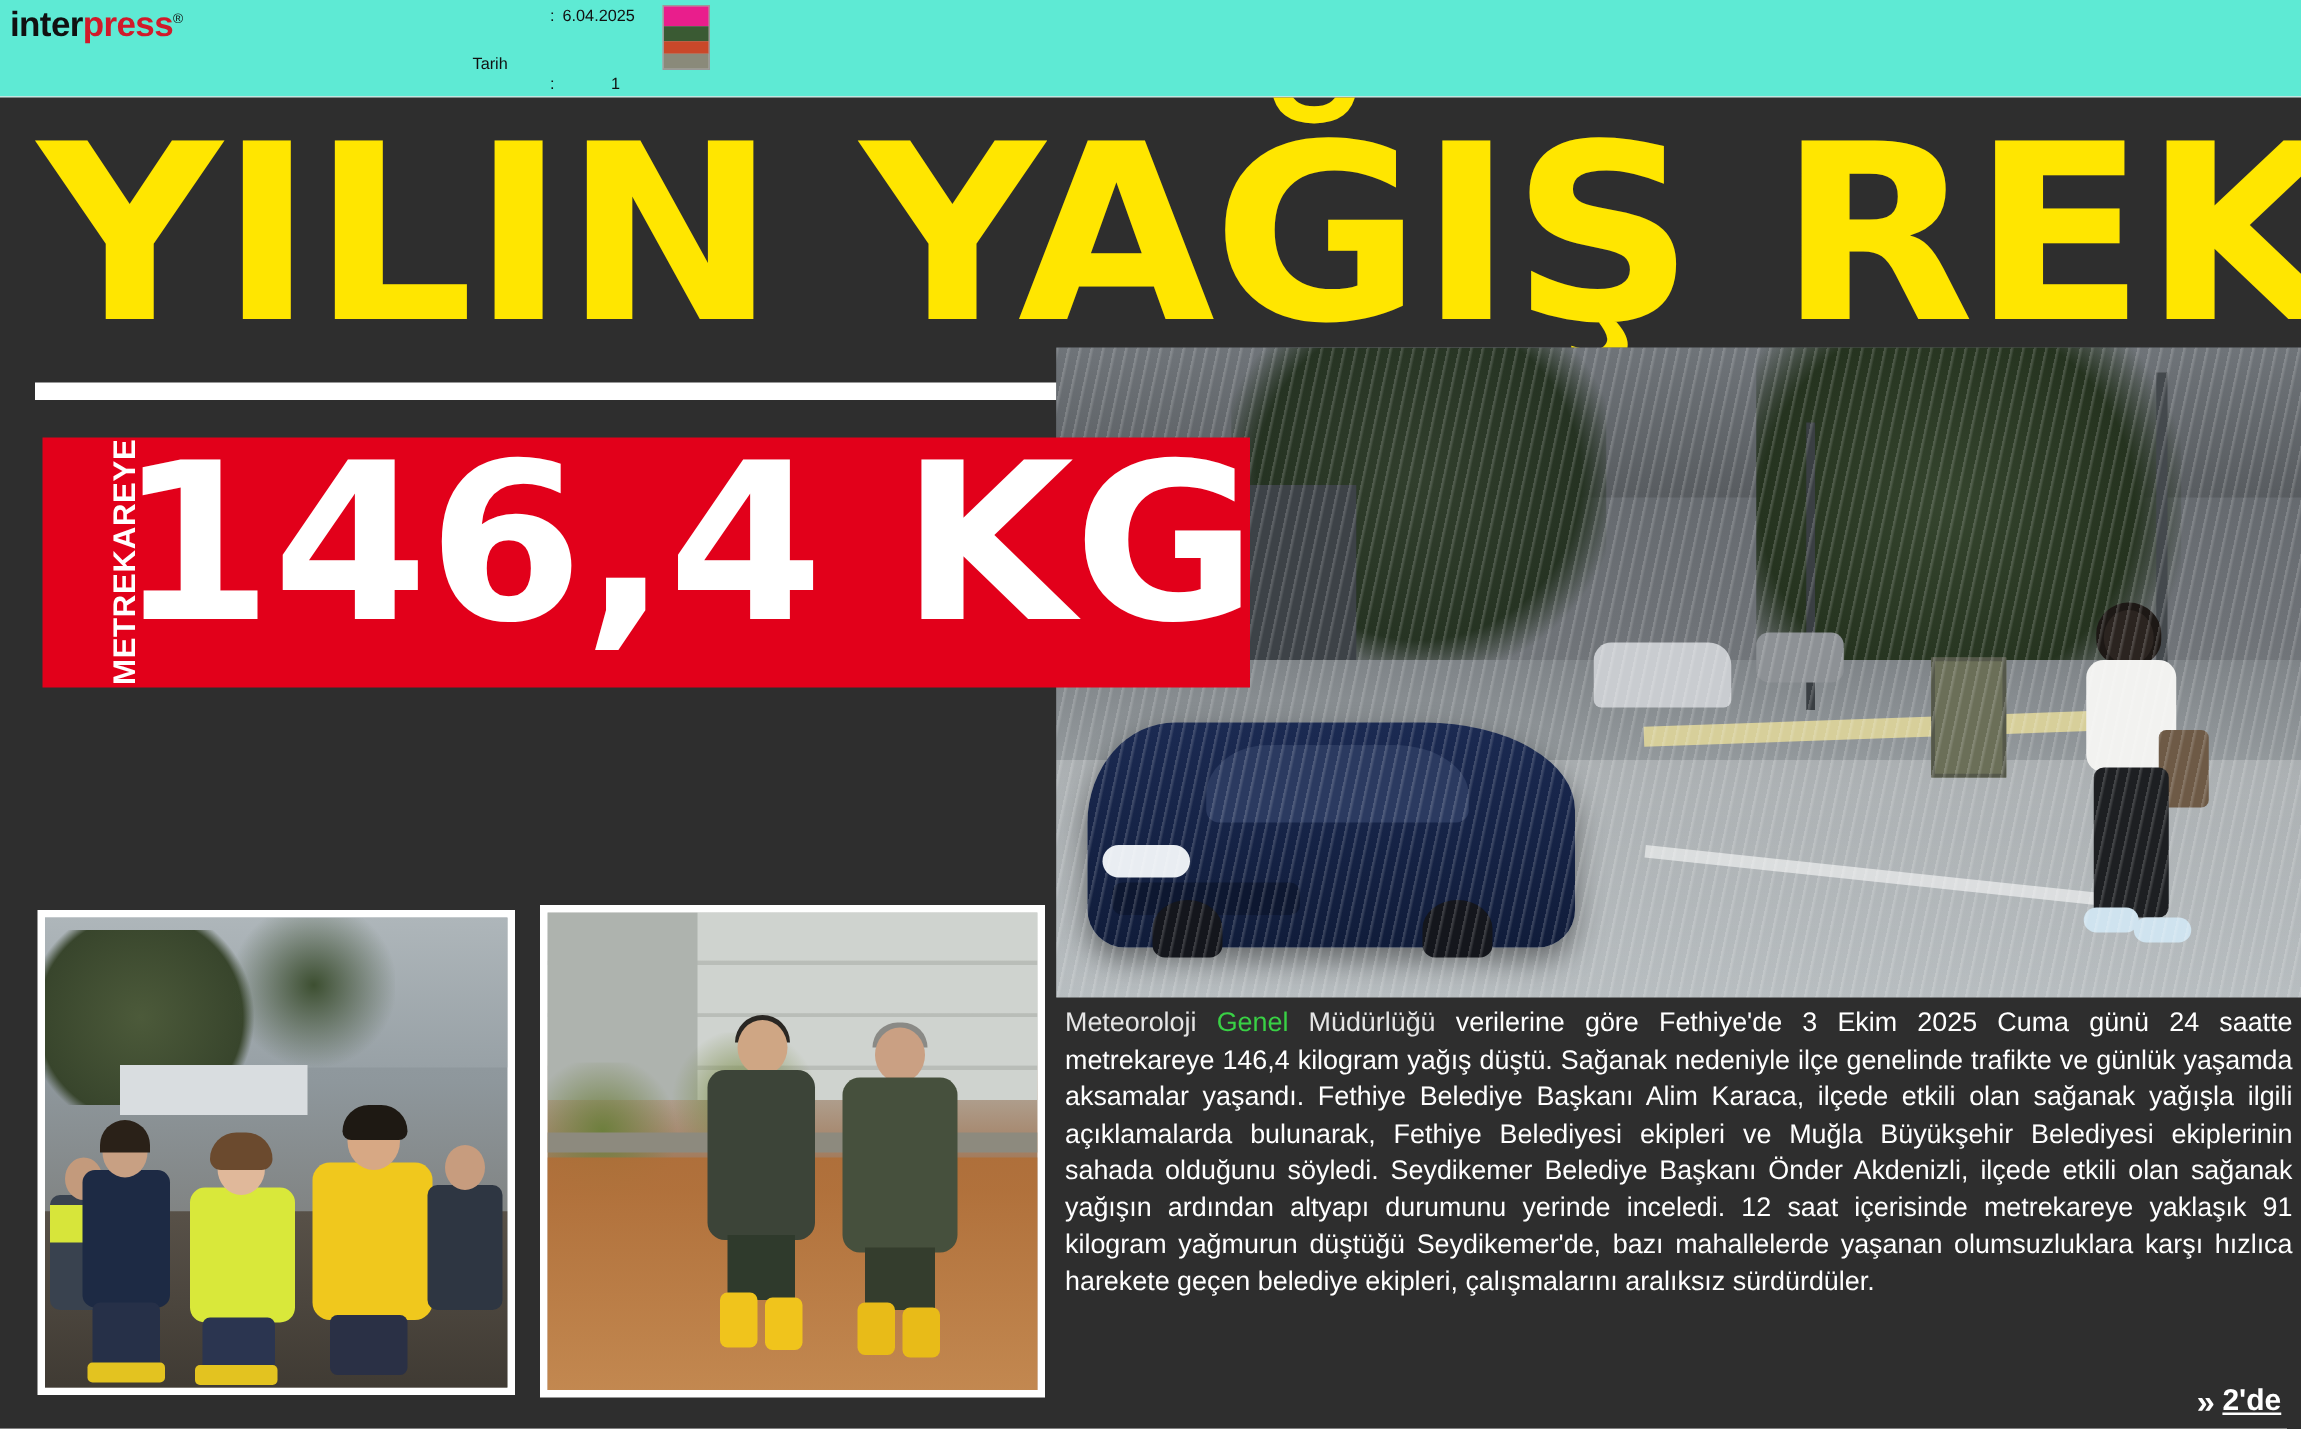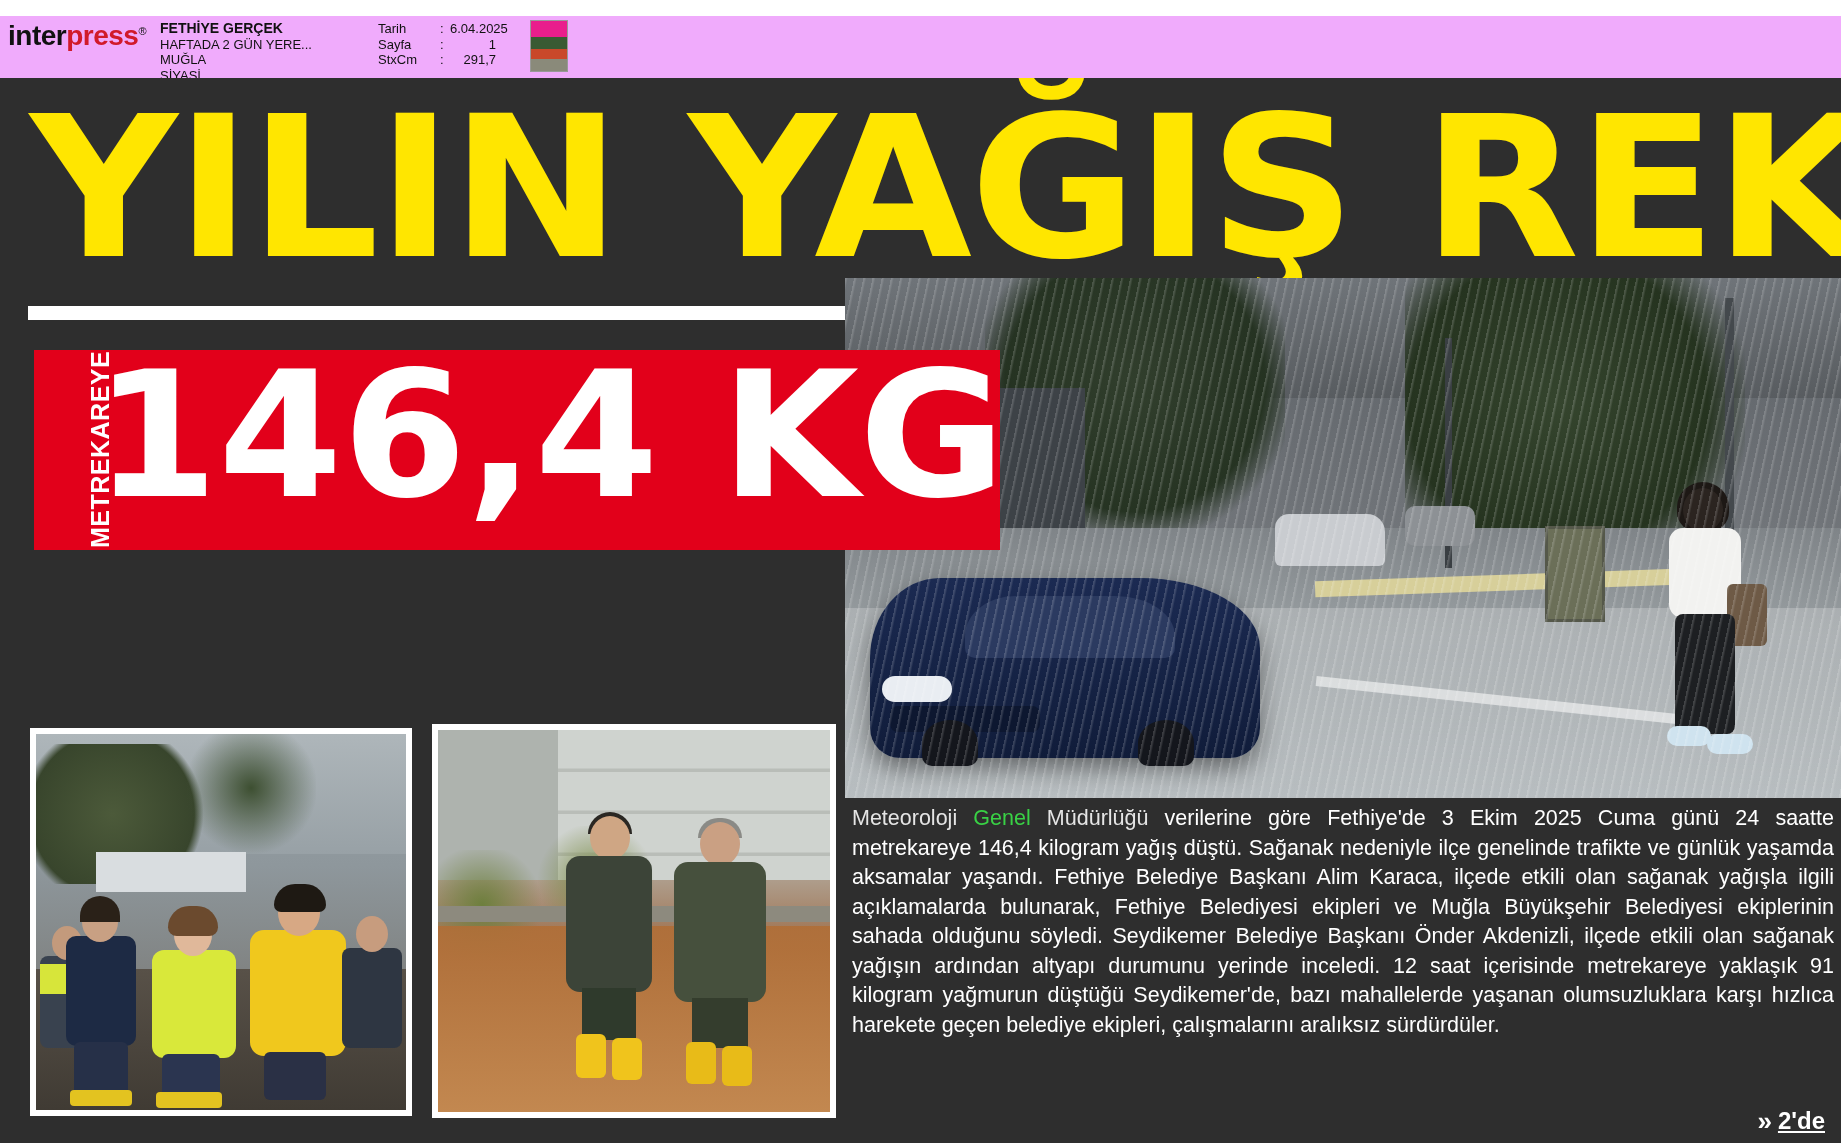--- a/index.html
+++ b/index.html
@@ -11,24 +11,24 @@
     width: 1841px;
     height: 1143px;
     font-family: "Liberation Sans", sans-serif;
     overflow: hidden;
     position: relative;
   }
 
   
   .clip-header {
     position: absolute;
-    left: 0; top: 16px;
+    left: 0; top: 0;
     width: 1841px;
     height: 78px;
-    background: #f0abfc;
+    background: #5eead4;
     border-bottom: 1px solid #e5e5e5;
     box-sizing: border-box;
   }
   .logo {
     position: absolute;
     left: 8px; top: 4px;
     font-size: 28px;
     font-weight: bold;
     letter-spacing: -0.5px;
     color: #111;
@@ -54,21 +54,21 @@
 
   .meta-block {
     position: absolute;
     left: 378px; top: 5px;
     width: 160px;
     font-size: 13px;
     line-height: 15.5px;
     color: #111;
   }
   .meta-row { display: flex; }
-  .meta-label { width: 62px; display: inline-block; }
+  .meta-label { width: 62px; display: inline-block; margin-top: 38px; }
   .meta-colon { width: 10px; display: inline-block; }
   .meta-value { display: inline-block; }
   .meta-value.num { width: 46px; text-align: right; }
 
   .thumb {
     position: absolute;
     left: 530px; top: 4px;
     width: 36px; height: 50px;
     border: 1px solid #999;
     overflow: hidden;
@@ -373,26 +373,20 @@
   .more .txt { text-decoration: underline; text-align: right; }
 </style>
 </head>
 <body>
 
 <div class="clip-header">
   <div class="logo">
     <span>inter</span><span class="press">press</span><span class="reg">®</span>
   </div>
 
-  <div class="pub-block">
-    <div class="pub-name">FETHİYE GERÇEK</div>
-    <div class="pub-sub">HAFTADA 2 GÜN YERE...</div>
-    <div class="pub-sub">MUĞLA</div>
-    <div class="pub-sub">SİYASİ</div>
-  </div>
 
   <div class="meta-block">
     <div class="meta-row">
       <span class="meta-label">Tarih</span>
       <span class="meta-colon">:</span>
       <span class="meta-value num">6.04.2025</span>
     </div>
     <div class="meta-row">
       <span class="meta-label">Sayfa</span>
       <span class="meta-colon">:</span>

